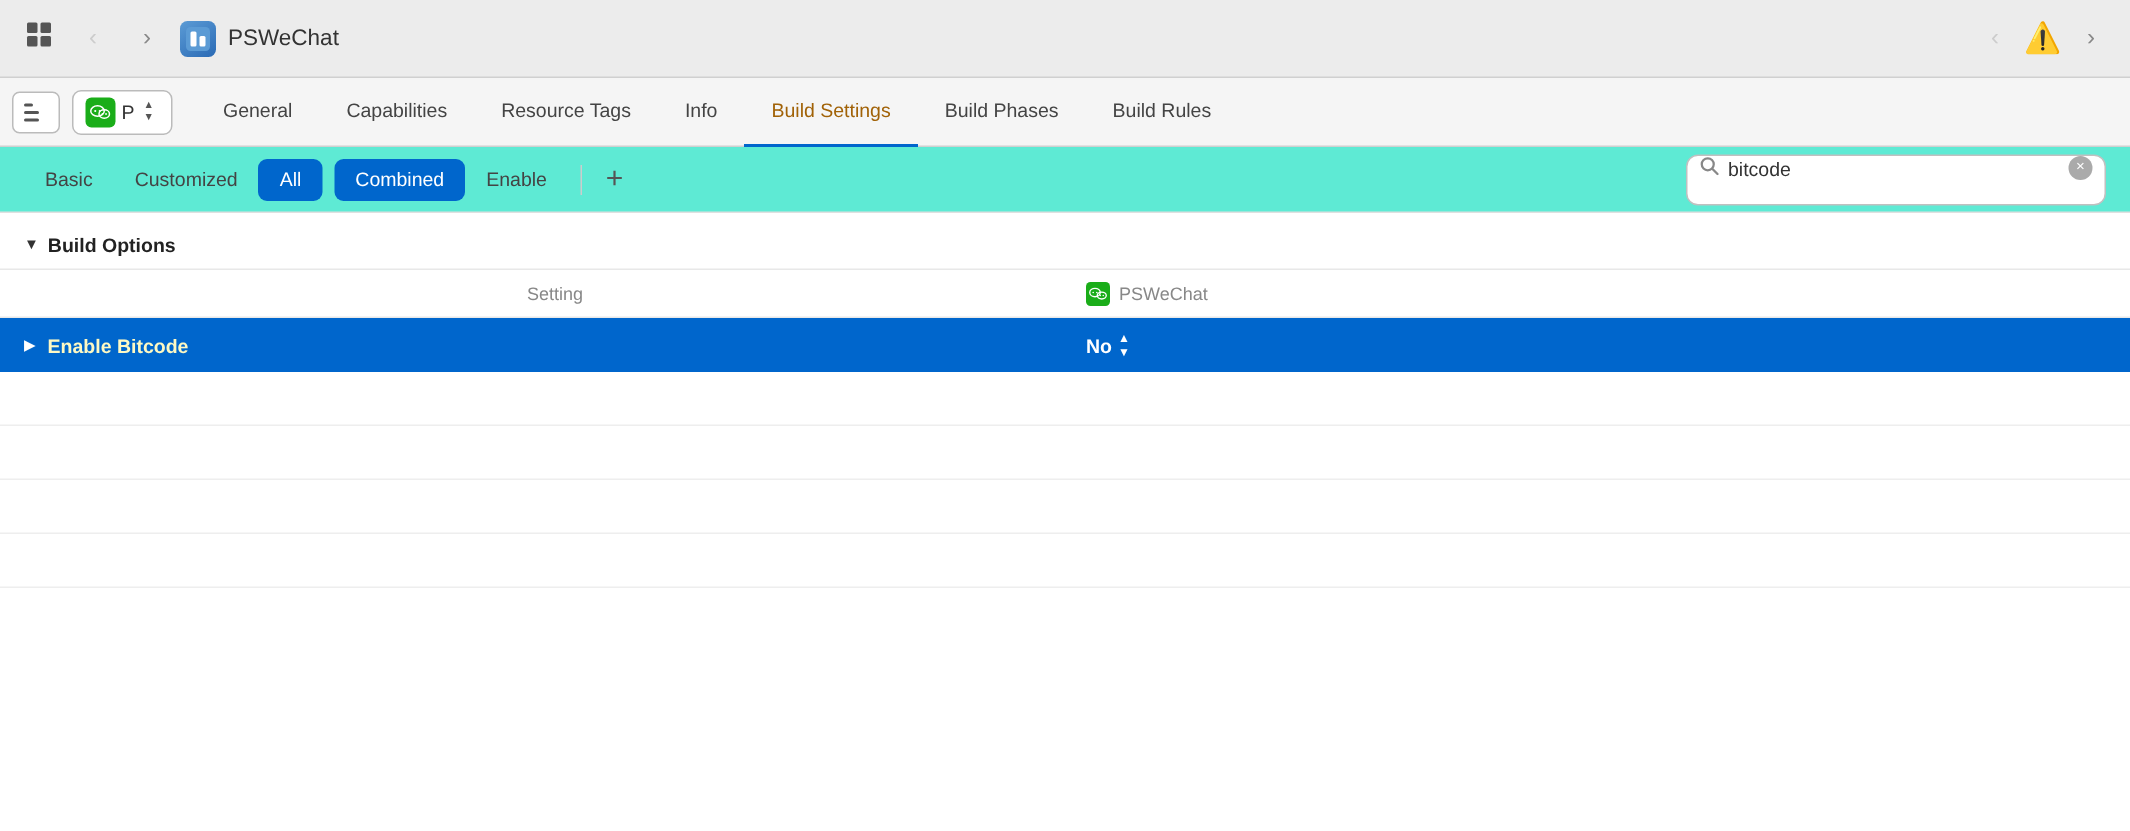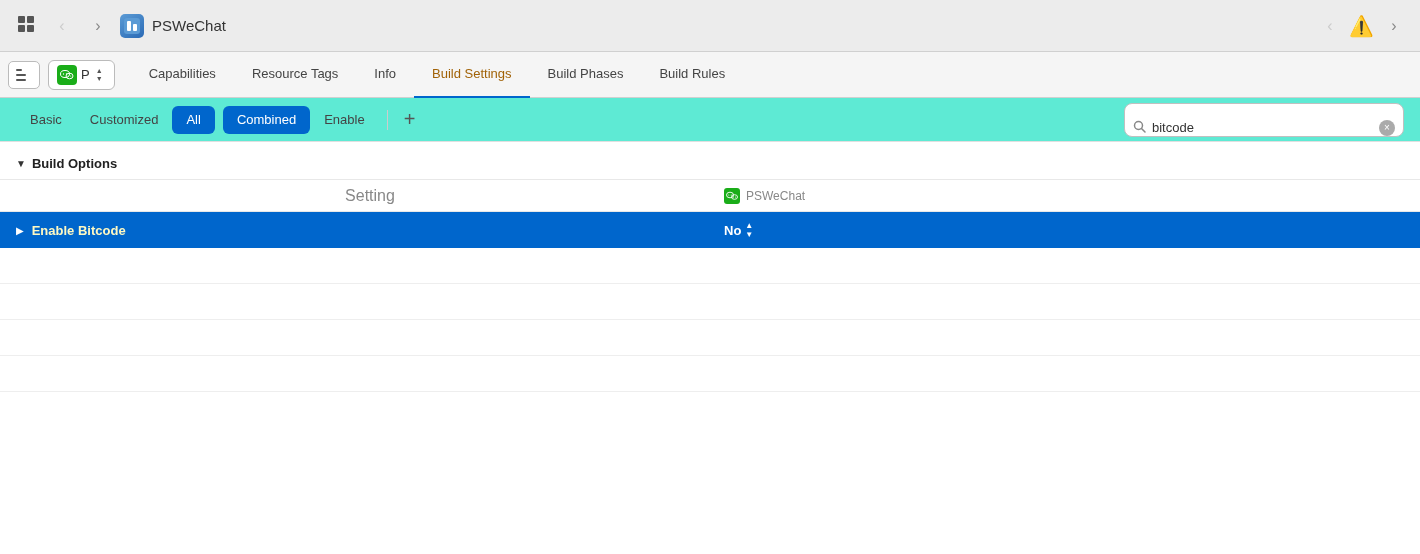--- a/index.html
+++ b/index.html
@@ -217,21 +217,21 @@
       cursor: pointer;
       display: flex;
       align-items: center;
       justify-content: center;
       border-radius: 4px;
     }
 
     .search-container {
       margin-left: auto;
       display: flex;
-      align-items: flex-start;
+      align-items: flex-end;
       background: white;
       border: 1px solid #c0c0c0;
       border-radius: 8px;
       padding: 16px 8px;
       height: 28px;
       width: 280px;
       gap: 6px;
     }
     .search-icon-wrap {
       color: #888;
@@ -285,21 +285,21 @@
 
     .table-header {
       display: flex;
       align-items: center;
       height: 32px;
       border-bottom: 1px solid #e8e8e8;
       padding: 0 16px;
     }
     .col-setting {
       flex: 1;
-      font-size: 16px;
+      font-size: 12px;
       color: #888;
       text-align: center;
     }
     .col-value {
       flex: 0 0 680px;
       display: flex;
       align-items: center;
       gap: 6px;
       font-size: 12px;
       color: #888;
@@ -425,20 +425,23 @@
       </svg>
     </div>
     <span class="project-tab-label">P</span>
     <div class="stepper">
       <span class="stepper-btn">▲</span>
       <span class="stepper-btn">▼</span>
     </div>
   </div>
 
   <div class="tab-item">
+    <span>General</span>
+  </div>
+  <div class="tab-item">
     <span>Capabilities</span>
   </div>
   <div class="tab-item">
     <span>Resource Tags</span>
   </div>
   <div class="tab-item">
     <span>Info</span>
   </div>
   <div class="tab-item active">
     <span>Build Settings</span>

